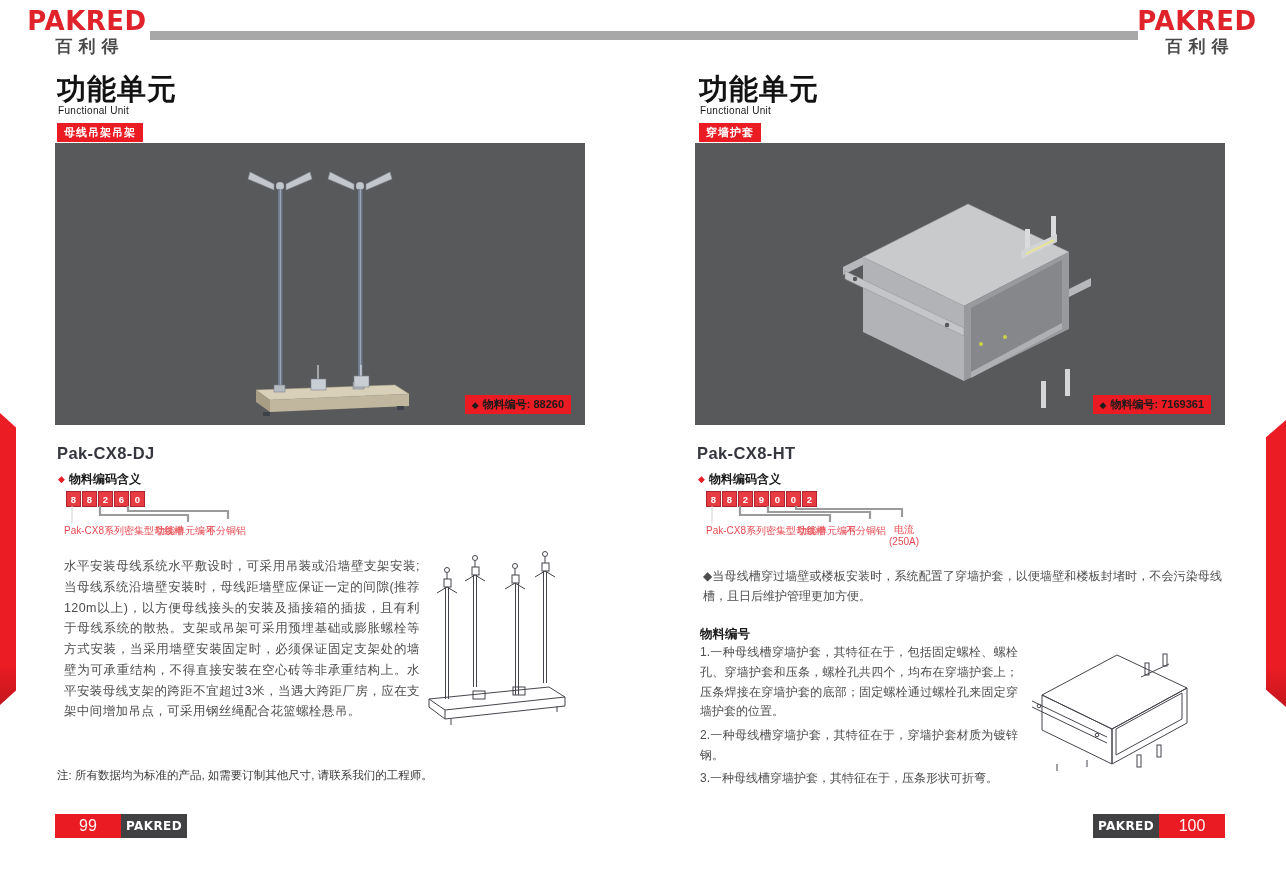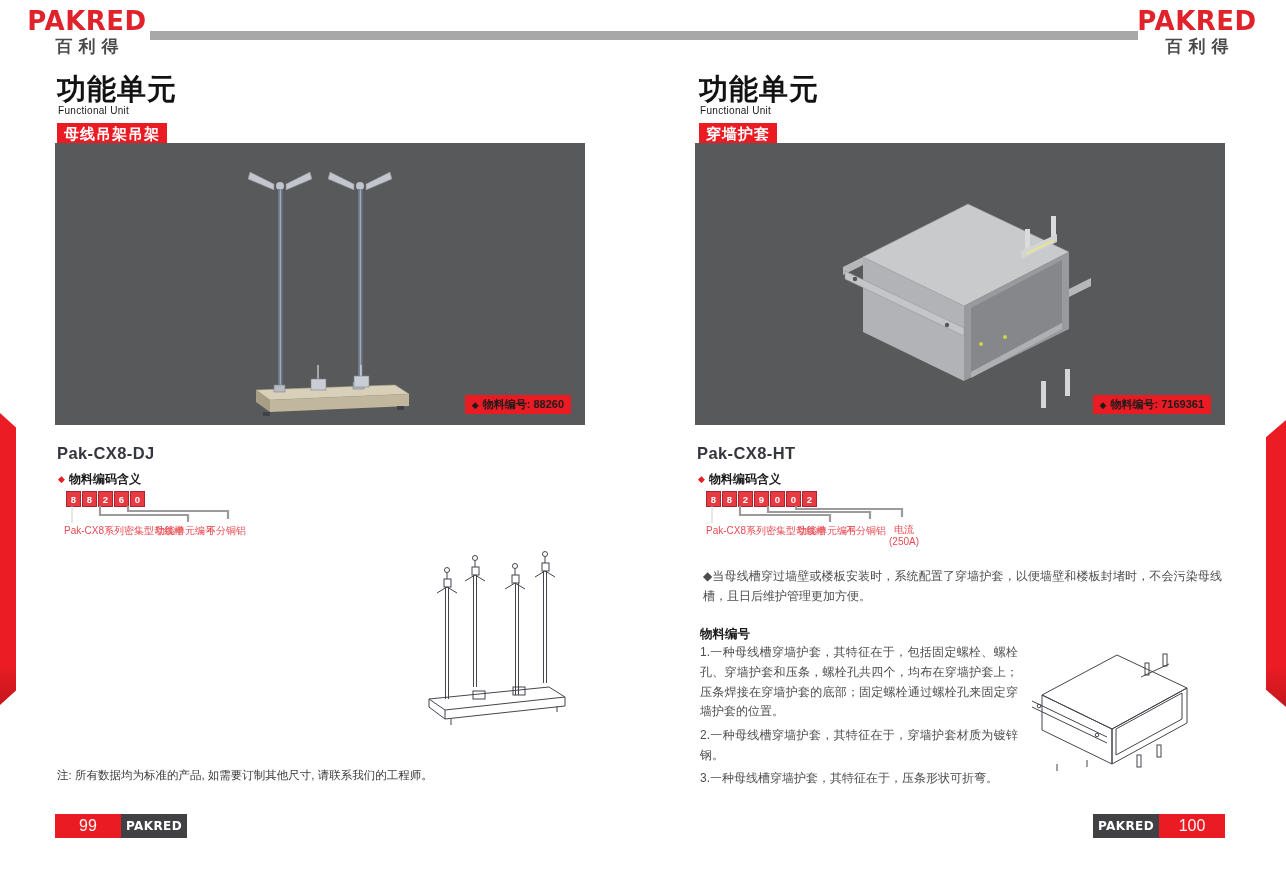--- a/index.html
+++ b/index.html
@@ -8,21 +8,21 @@
   .abs{position:absolute;}
   
   .logo{position:absolute;text-align:center;width:130px;}
   .logo-en{font-size:26px;font-weight:800;color:#e0232b;letter-spacing:0.5px;line-height:1.0;
            font-family:"DejaVu Sans",sans-serif;}
   .logo-cn{font-size:17px;font-weight:bold;color:#4a4a4a;letter-spacing:6px;text-indent:6px;margin-top:1px;}
   .hbar{position:absolute;left:150px;top:31px;width:988px;height:9px;background:#a8a8a8;}
   
   .ptitle{position:absolute;font-size:29px;font-weight:bold;color:#121212;letter-spacing:1px;}
   .psub{position:absolute;font-size:10px;color:#1a1a1a;letter-spacing:0.3px;}
-  .pbadge{position:absolute;background:#ea1b23;color:#fff;font-size:15px;font-weight:bold;
+  .pbadge{position:absolute;background:#ea1b23;color:#fff;font-size:11px;font-weight:bold;
           padding:2px 7px;letter-spacing:1px;}
   
   .panel{position:absolute;top:143px;width:530px;height:282px;background:#58595b;}
   .mat-label{position:absolute;right:14px;bottom:11px;background:#ea1b23;color:#1c1c1c;
              font-size:11px;font-weight:bold;padding:2px 7px;white-space:nowrap;}
   .mat-label .dia{margin-right:4px;font-size:9px;}
   
   .model{position:absolute;font-size:16.5px;font-weight:bold;color:#35363e;letter-spacing:0.4px;}
   .codemean{position:absolute;font-size:12px;font-weight:bold;color:#1a1a1a;}
   .codemean .dia{color:#ea1b23;font-size:9px;margin-right:4px;vertical-align:1px;}
@@ -117,20 +117,21 @@
   </div>
   <svg class="abs" style="left:60px;top:506px;" width="240" height="18">
     <path d="M12 0 V17" stroke="#cfcfcf" stroke-width="1" fill="none"></path>
     <path d="M40 0 V9 H128 V16" stroke="#9b9b9b" stroke-width="2.2" fill="none"></path>
     <path d="M68 0 V5 H168 V13" stroke="#9b9b9b" stroke-width="2.2" fill="none"></path>
   </svg>
   <div class="clabel" style="left:64px;top:524px;">Pak-CX8系列密集型母线槽</div>
   <div class="clabel" style="left:155px;top:524px;">功能单元编号</div>
   <div class="clabel" style="left:206px;top:524px;">不分铜铝</div>
 
+  <div class="bodytext" style="left:64px;top:556px;width:356px;">水平安装母线系统水平敷设时，可采用吊装或沿墙壁支架安装;当母线系统沿墙壁安装时，母线距墙壁应保证一定的间隙(推荐120m以上)，以方便母线接头的安装及插接箱的插拔，且有利于母线系统的散热。支架或吊架可采用预埋基础或膨胀螺栓等方式安装，当采用墙壁安装固定时，必须保证固定支架处的墙壁为可承重结构，不得直接安装在空心砖等非承重结构上。水平安装母线支架的跨距不宜超过3米，当遇大跨距厂房，应在支架中间增加吊点，可采用钢丝绳配合花篮螺栓悬吊。</div>
 
   <svg class="abs" style="left:417px;top:547px;" width="155" height="195" viewBox="0 0 155 195">
     <g stroke="#45454d" stroke-width="1" fill="none">
 
       <line x1="56.5" y1="28" x2="56.5" y2="140"></line>
         <line x1="59.5" y1="28" x2="59.5" y2="140"></line>
       <line x1="126.5" y1="24" x2="126.5" y2="136"></line>
         <line x1="129.5" y1="24" x2="129.5" y2="136"></line>
 
       <line x1="28.5" y1="40" x2="28.5" y2="152"></line>

